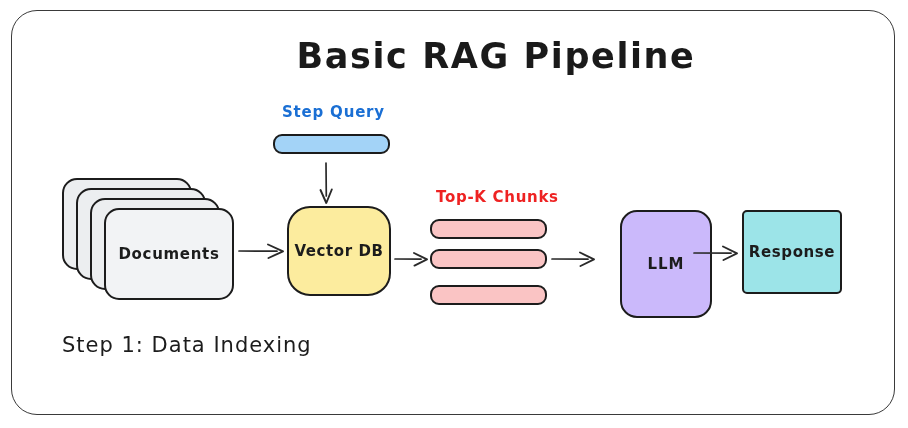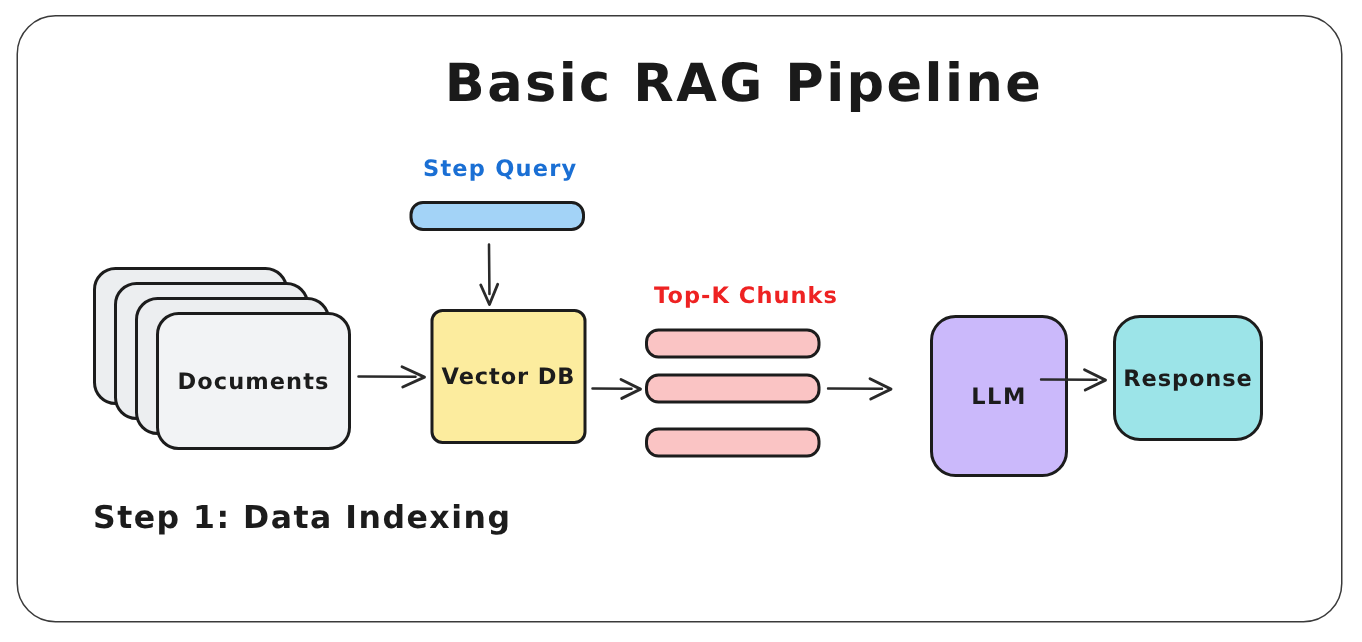--- a/index.html
+++ b/index.html
@@ -118,21 +118,21 @@
   }
 
   
   #vector-db-box {
     left: 287px;
     top: 206px;
     width: 104px;
     height: 90px;
     background: #fcec9e;
     border: 2.8px solid #1c1c1c;
-    border-radius: 8px;
+    border-radius: 23px;
     box-sizing: border-box;
     display: flex;
     align-items: center;
     justify-content: center;
   }
   #vector-db-box .hand { font-size: 15px; }
 
   
   #chunks-label {
     left: 436px;
@@ -173,41 +173,41 @@
   #llm-box .hand { font-size: 15px; letter-spacing: 1px; }
 
   
   #response-box {
     left: 742px;
     top: 210px;
     width: 100px;
     height: 84px;
     background: #9ce4e8;
     border: 2.8px solid #1c1c1c;
-    border-radius: 18px;
+    border-radius: 5px;
     box-sizing: border-box;
     display: flex;
     align-items: center;
     justify-content: center;
   }
   #response-box .hand { font-size: 15px; }
 
   
   .h-arrow { position: absolute; height: 26px; }
   #arrow-docs-vdb   { left: 238px; top: 238px; width: 48px; }
   #arrow-vdb-chunks { left: 394px; top: 246px; width: 36px; }
   #arrow-chunks-llm { left: 551px; top: 246px; width: 46px; }
   #arrow-llm-resp   { left: 693px; top: 240px; width: 47px; }
 
   
   #step1-caption {
     left: 62px;
     top: 333px;
     font-size: 21px;
-    font-weight: 700;
+    font-weight: 400;
     letter-spacing: 1px;
   }
   #step2-caption {
     left: 430px;
     top: 335px;
     font-size: 21px;
     font-weight: 600;
     letter-spacing: 1px;
   }
 </style>

